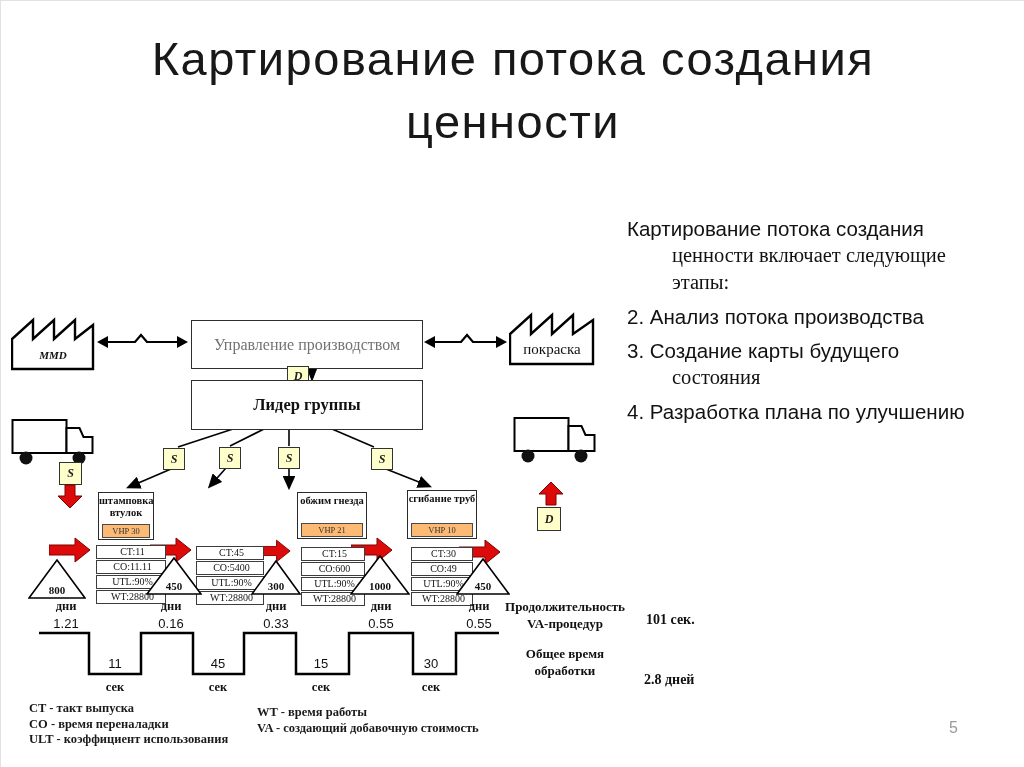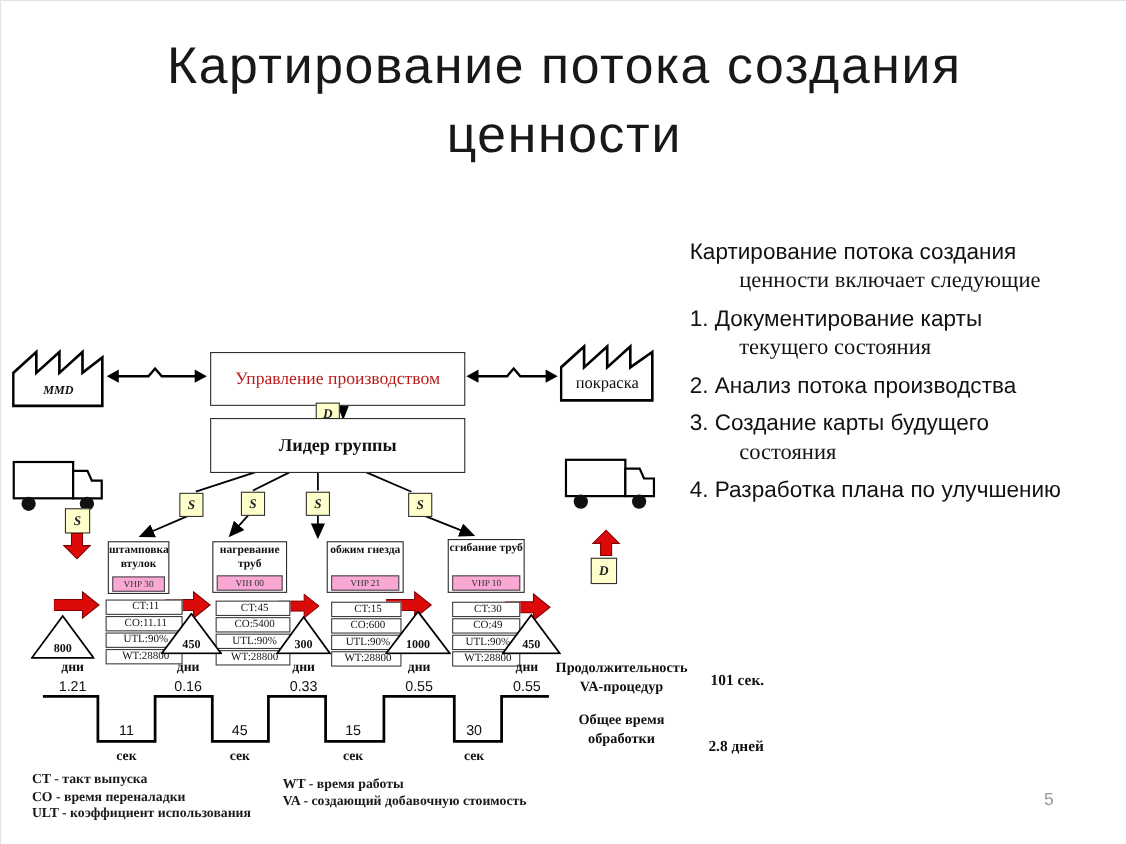--- a/index.html
+++ b/index.html
@@ -11,32 +11,32 @@
          font:400 47px/63px "Liberation Sans",sans-serif;color:#181818;letter-spacing:1.5px;}
 
   .notes{position:absolute;left:626px;top:214px;width:396px;color:#121212;
          font:400 20.5px/27px "Liberation Sans",sans-serif;}
   .notes .item{margin-top:7px;}
   .notes .ln{display:block;}
   .notes .ind{padding-left:45px;font-family:Liberation Serif, serif;}
 
   .box{position:absolute;border:1.6px solid #2e2e2e;background:#fff;display:flex;
        align-items:center;justify-content:center;text-align:center;}
-  .ctrl-box{font:400 16px "Liberation Serif",serif;color:#b91c1c;}
+  .ctrl-box{font:400 16px "Liberation Serif",serif;color:#737373;}
   .leader-box{font:bold 16.5px "Liberation Serif",serif;color:#111;}
 
   .kanban{position:absolute;background:#ffffcc;border:1.4px solid #333;
           display:flex;align-items:center;justify-content:center;
           font:italic bold 12px "Liberation Serif",serif;color:#222;}
 
   .factory-label{position:absolute;width:100%;text-align:center;color:#111;}
   .pbox{position:absolute;border:1.5px solid #2b2b2b;background:#fff;text-align:center;}
   .pbox .ttl{display:block;font:bold 10.5px/12px "Liberation Serif",serif;color:#111;margin-top:2px;}
   .strip{position:absolute;left:3px;right:3px;bottom:1px;height:12px;border:1px solid #4a4a4a;
-         background:#f9a8d4;font:8.5px/12px "Liberation Serif",serif;color:#333;text-align:center;}
+         background:#fdba74;font:8.5px/12px "Liberation Serif",serif;color:#333;text-align:center;}
 
   .db{position:absolute;}
   .db .cell{border:1px solid #3c3c3c;background:#fff;height:11px;margin-bottom:1px;
             font:10px/11px "Liberation Serif",serif;color:#151515;padding:0 1px 1px 4px;
             white-space:nowrap;overflow:hidden;text-align:center;}
 
   .tri{position:absolute;}
   .tri .val{position:absolute;left:0;right:0;bottom:3px;text-align:center;
             font:bold 11px "Liberation Serif",serif;color:#111;}
 
@@ -56,24 +56,21 @@
 
   <h1 class="title" style="margin:0;font-weight:400;">
     <span class="ln" style="display:block">Картирование потока создания</span>
     <span class="ln" style="display:block">ценности</span>
   </h1>
 
   <div class="notes">
     <div>
       <span class="ln">Картирование потока создания</span>
       <span class="ln ind">ценности включает следующие</span>
-    </div>
-    <div class="item">
-      <span class="ln">1. Документирование карты</span>
-      <span class="ln ind">текущего состояния</span>
+      <span class="ln ind">этапы:</span>
     </div>
     <div class="item">
       <span class="ln">2. Анализ потока производства</span>
     </div>
     <div class="item">
       <span class="ln">3. Создание карты будущего</span>
       <span class="ln ind">состояния</span>
     </div>
     <div class="item">
       <span class="ln">4. Разработка плана по улучшению</span>
@@ -170,24 +167,20 @@
   <div class="kanban" style="left:162px;top:447px;width:20px;height:20px;">S</div>
   <div class="kanban" style="left:218px;top:446px;width:20px;height:20px;">S</div>
   <div class="kanban" style="left:277px;top:446px;width:20px;height:20px;">S</div>
   <div class="kanban" style="left:370px;top:447px;width:20px;height:20px;">S</div>
 
   <div class="pbox" style="left:97px;top:491px;width:54px;height:46px;">
     <span class="ttl">штамповка</span>
     <span class="ttl" style="margin-top:0;">втулок</span>
     <div class="strip">VHP 30</div>
   </div>
-  <div class="pbox" style="left:192px;top:491px;width:66px;height:45px;">
-    <span class="ttl">нагревание труб</span>
-    <div class="strip">VIH 00</div>
-  </div>
   <div class="pbox" style="left:296px;top:491px;width:68px;height:45px;">
     <span class="ttl">обжим гнезда</span>
     <div class="strip">VHP 21</div>
   </div>
   <div class="pbox" style="left:406px;top:489px;width:68px;height:47px;">
     <span class="ttl">сгибание труб</span>
     <div class="strip">VHP 10</div>
   </div>
 
   <div class="abs" style="left:48px;top:536px;">

